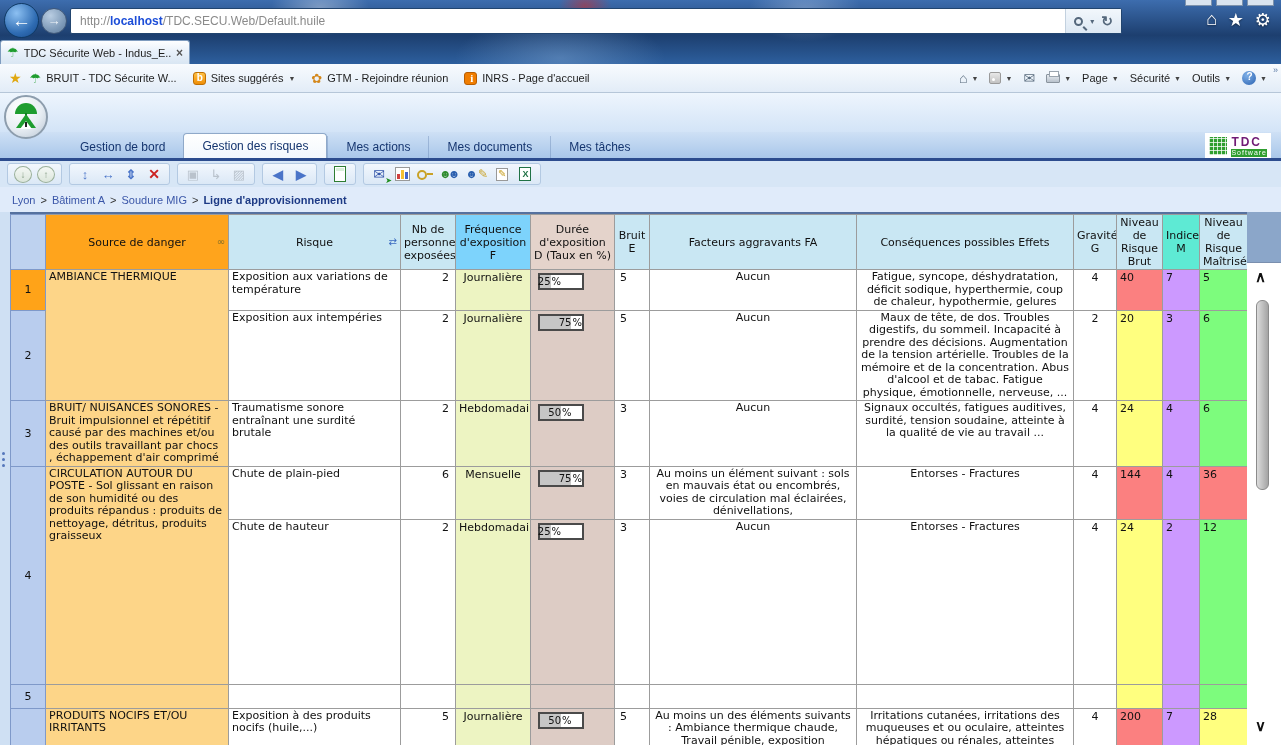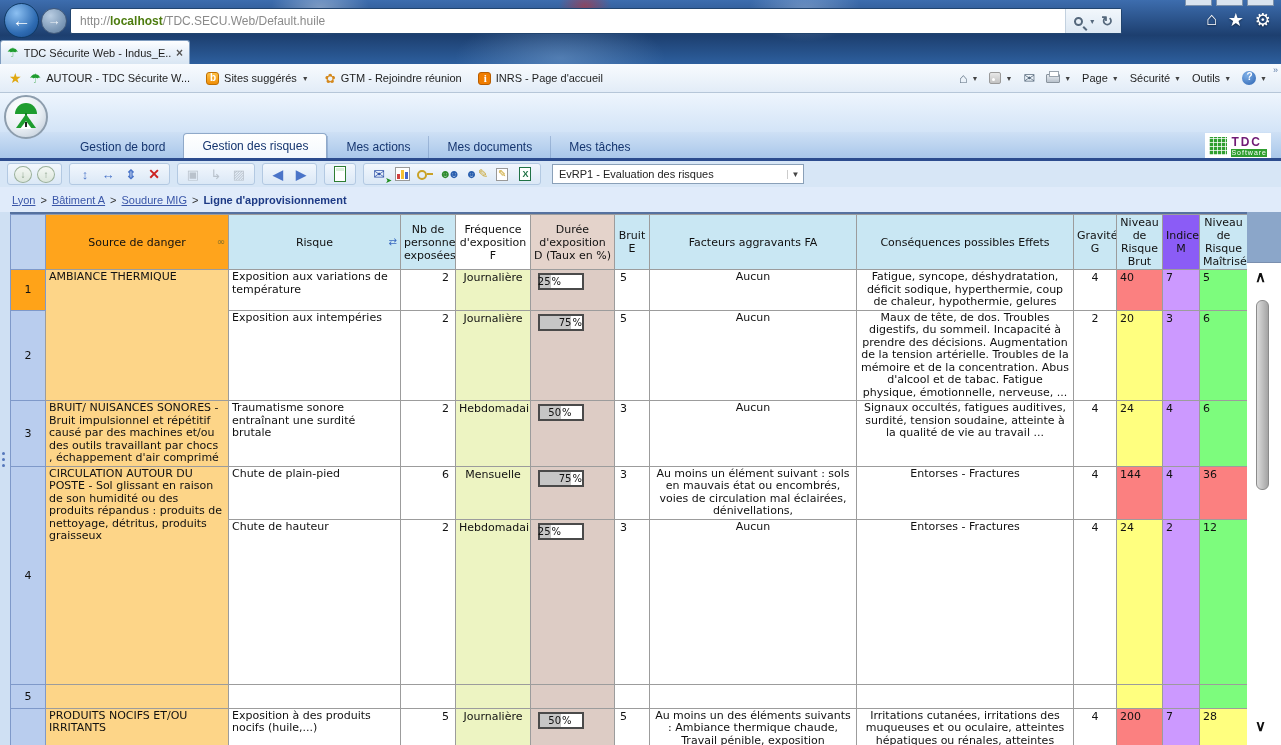--- a/index.html
+++ b/index.html
@@ -17,21 +17,21 @@
   .win-btn { position:absolute; top:0; height:6px; width:27px; background:#d9e4f0; border:1px solid #7d92ac; border-top:none; }
   .btn-back { position:absolute; left:4px; top:3px; width:35px; height:35px; border-radius:50%;
     background:radial-gradient(circle at 35% 28%, #8cc0f2, #2f6cb3 62%, #184a8c); border:1px solid #0f3a66;
     color:#fff; font-size:19px; line-height:33px; text-align:center; }
   .btn-fwd { position:absolute; left:41px; top:8px; width:26px; height:26px; border-radius:50%;
     background:radial-gradient(circle at 35% 28%, #b9cde2, #7e9ab8 62%, #5f7e9e); border:1px solid #41597a;
     color:#eef3f8; font-size:13px; line-height:24px; text-align:center; }
   .addr { position:absolute; left:70px; top:8px; width:1052px; height:26px; background:#fff;
     border:1px solid #22456f; border-radius:2px; display:flex; align-items:center; overflow:hidden; }
   .addr-text { padding-left:9px; font-size:12px; color:#8a8a8a; white-space:nowrap; }
-  .addr-text .host { color:#4d7c0f; font-weight:bold; }
+  .addr-text .host { color:#1d4ed8; font-weight:bold; }
   .addr-right { margin-left:auto; height:100%; display:flex; align-items:center; gap:7px; padding:0 8px;
     background:linear-gradient(#f2f7fc,#dde8f3); border-left:1px solid #c3d1df; }
   .i-mag { width:9px; height:9px; border:2px solid #55687c; border-radius:50%; position:relative; }
   .i-mag::after { content:""; position:absolute; width:2px; height:5px; background:#55687c; left:8px; top:7px; transform:rotate(-45deg); }
   .mini-arrow { font-size:8px; color:#55687c; }
   .i-refresh { color:#55687c; font-size:14px; font-weight:bold; }
   .frame-ic { position:absolute; top:9px; color:#fff; font-size:18px; text-shadow:0 1px 2px rgba(0,0,0,.5); }
 
   .ie-tab { position:absolute; left:0; top:40px; width:190px; height:24px;
     background:linear-gradient(#fdfeff,#e9f1fa 45%,#d9e6f3); border:1px solid #7f9cbf; border-bottom:none;
@@ -126,35 +126,35 @@
   .i-note::before { content:"✎"; position:absolute; left:1px; top:-1px; font-size:10px; color:#c9a227; }
   .i-xl { width:12px; height:14px; background:#fff; border:1px solid #207245; position:relative; }
   .i-xl::before { content:"X"; position:absolute; left:2.5px; top:1px; font-size:9px; font-weight:bold; color:#207245; }
   .select { margin-left:4px; width:252px; height:20px; background:#fff; border:1px solid #8aa0b8; font-size:11px;
     display:flex; align-items:center; padding-left:6px; color:#222; }
   .select .sel-arrow { margin-left:auto; width:16px; text-align:center; font-size:8px; color:#444; border-left:1px solid #ccc; }
 
   
   .breadcrumb { position:absolute; top:187px; left:0; right:0; height:25px; background:#e0ebfa;
     display:flex; align-items:center; gap:5px; padding-left:12px; font-size:11px; }
-  .bc-link { color:#3a56a8; text-decoration:underline; }
+  .bc-link { color:#3a56a8; }
   .bc-sep { color:#333; }
   .bc-cur { color:#1d3a85; font-weight:bold; }
 
   
   .grid-wrap { position:absolute; top:212px; left:10px; width:1237px; bottom:0; overflow:hidden; border-top:2px solid #55719f; }
   table { border-collapse:collapse; table-layout:fixed; width:1237px; font-family:"DejaVu Sans", sans-serif; font-size:11px; color:#111; }
   td, th { border:1px solid #9c9c9c; padding:1px 3px; vertical-align:top; overflow:hidden; background:#fff; }
   th { font-weight:normal; text-align:center; vertical-align:middle; line-height:13px; position:relative; }
   .h-num { background:#bed2ef; border-color:#7f99c9; }
   .h-orange { background:#ffa41c; }
   .h-blue { background:#c9e7f3; }
-  .h-yellow { background:#ffffff; }
+  .h-yellow { background:#7dd3fc; }
   .h-tan { background:#e4d3cb; }
-  .h-purple { background:#8b5cf6;margin-left:48px; }
+  .h-purple { background:#5eead4;margin-left:48px; }
   .th-ic { position:absolute; right:3px; top:50%; margin-top:-7px; font-size:10px; color:#7a6a2a; }
   .th-ic2 { color:#3a6ac0; }
   .c-num { background:#b9cdee; border-color:#7f99c9; text-align:center; vertical-align:middle; }
   .num-sel { background:#ffa318; }
   .c-source { background:#fdd588; line-height:12.5px; }
   .c-risque { line-height:12.5px; }
   .c-nb { text-align:right; padding-right:6px; }
   .c-freq { background:#edf4c2; text-align:center; white-space:nowrap; }
   .c-duree { background:#ddccc5; }
   .c-e { padding-left:5px; }
@@ -204,21 +204,21 @@
       <span class="fav-umbrella">☂</span>
       <span class="title">TDC Sécurite Web - Indus_E...</span>
       <span class="tab-close">×</span>
     </div>
   </div>
 
   <div class="fav-bar">
     <span class="fav-star">★</span>
     <div class="fav-item">
       <span class="fav-umbrella">☂</span>
-      <span>AUTOUR - TDC Sécurite W...</span>
+      <span>BRUIT - TDC Sécurite W...</span>
     </div>
     <div class="fav-item">
       <span class="sq-ic i-sites"></span>
       <span>Sites suggérés</span>
       <span class="drop7">▼</span>
     </div>
     <div class="fav-item">
       <span class="i-flower">✿</span>
       <span>GTM - Rejoindre réunion</span>
     </div>
@@ -339,24 +339,20 @@
       <span class="tbtn">
           <span class="person" style="color:#2a5fae">☻</span>
           <span class="i-pencil">✎</span>
         </span>
       <span class="tbtn">
           <span class="i-note"></span>
         </span>
       <span class="tbtn">
           <span class="i-xl"></span>
         </span>
-    </div>
-    <div class="select">
-      <span>EvRP1 - Evaluation des risques</span>
-      <span class="sel-arrow">▼</span>
     </div>
   </div>
 
   <div class="breadcrumb">
     <span class="bc-link">Lyon</span>
     <span class="bc-sep">&gt;</span>
     <span class="bc-link">Bâtiment A</span>
     <span class="bc-sep">&gt;</span>
     <span class="bc-link">Soudure MIG</span>
     <span class="bc-sep">&gt;</span>

